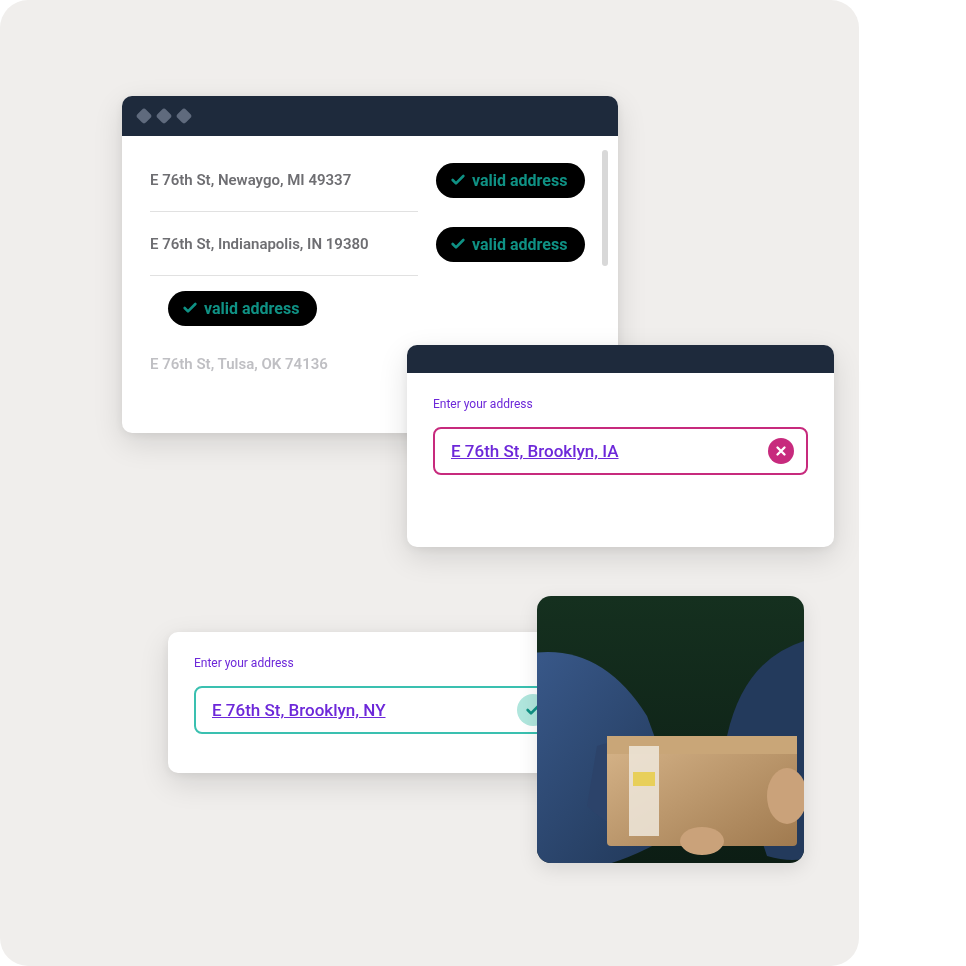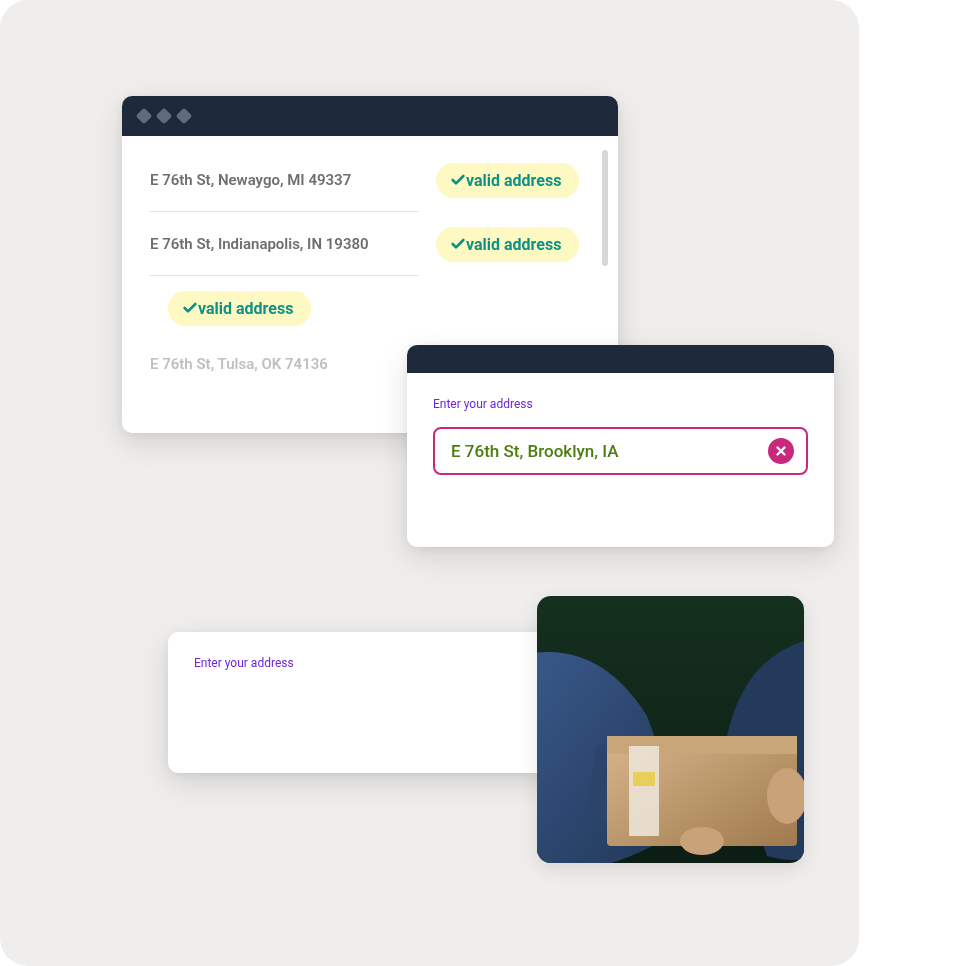--- a/index.html
+++ b/index.html
@@ -60,22 +60,22 @@
     font-size: 15px;
     font-weight: 600;
     padding-right: 16px;
   }
   .badge-cell {
     width: 172px;
     display: flex; align-items: center;
     padding-left: 18px;
   }
   .badge-valid {
-    display: inline-flex; align-items: center; 
-    background: #fef9c3;
+    display: inline-flex; align-items: center; gap: 6px;
+    background: #000000;
     color: #0f9184;
     font-weight: 700;
     font-size: 16px;
     padding: 8px 18px 8px 14px;
     border-radius: 999px;
   }
   .badge-valid svg { width: 16px; height: 16px; }
   .row.cut { height: 48px; }
   .row.cut .addr-cell { color: #bfbfc3; border-bottom: none; }
 
@@ -87,21 +87,21 @@
   }
   .input-shell {
     display: flex; align-items: center;
     border: 2px solid;
     border-radius: 8px;
     padding: 0 12px 0 16px;
     height: 48px;
     font-size: 17px;
     font-weight: 500;
   }
-  .input-shell .value { flex: 1 1 auto; color: #4d7c0f; }
+  .input-shell .value { flex: 1 1 auto; color: #6d28d9; text-decoration: underline; }
   .input-shell.invalid { border-color: #c72a7d; }
   .clear-btn {
     width: 26px; height: 26px; border-radius: 50%;
     background: #c72a7d; color: #fff;
     display: flex; align-items: center; justify-content: center;
     cursor: pointer;
   }
   .clear-btn svg { width: 14px; height: 14px; }
   .badge-invalid {
     display: inline-flex; align-items: center;
@@ -206,20 +206,28 @@
           <svg viewBox="0 0 24 24">
               <path fill="none" stroke="#fff" stroke-width="4" stroke-linecap="round" d="M6 6l12 12M18 6L6 18"></path>
             </svg>
         </span>
       </div>
     </div>
   </div>
 
   <div class="valid-card">
     <div class="field-label">Enter your address</div>
+    <div class="input-shell valid">
+      <span class="value">E 76th St, Brooklyn, NY</span>
+      <span class="valid-icon">
+        <svg viewBox="0 0 24 24">
+            <path fill="none" stroke="currentColor" stroke-width="4" stroke-linecap="round" stroke-linejoin="round" d="M4 12l5 5L20 6"></path>
+          </svg>
+      </span>
+    </div>
   </div>
 
   <div class="photo">
     <svg viewBox="0 0 267 267" preserveAspectRatio="xMidYMid slice">
       <defs>
         <linearGradient id="bg" x1="0" y1="0" x2="0" y2="1">
           <stop offset="0" stop-color="#15301f"></stop>
           <stop offset="1" stop-color="#0c1d14"></stop>
         </linearGradient>
         <linearGradient id="box" x1="0" y1="0" x2="1" y2="1">

